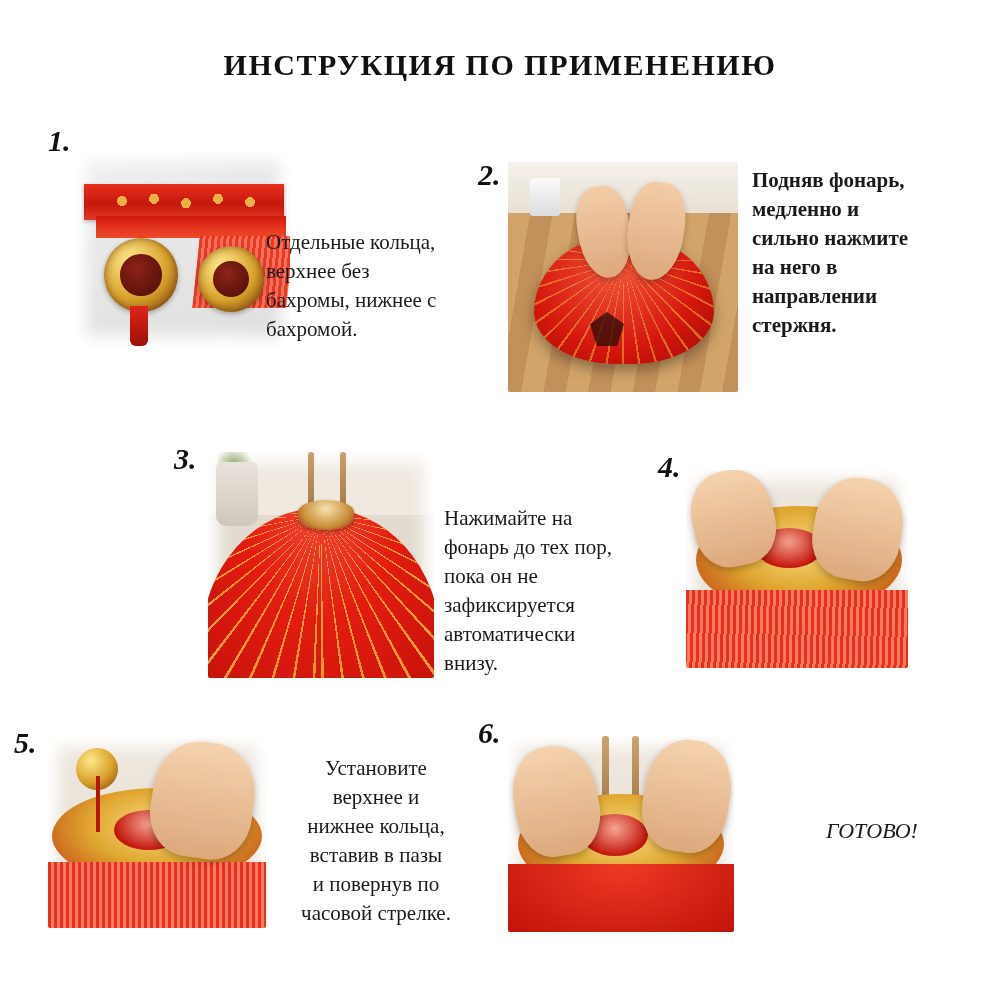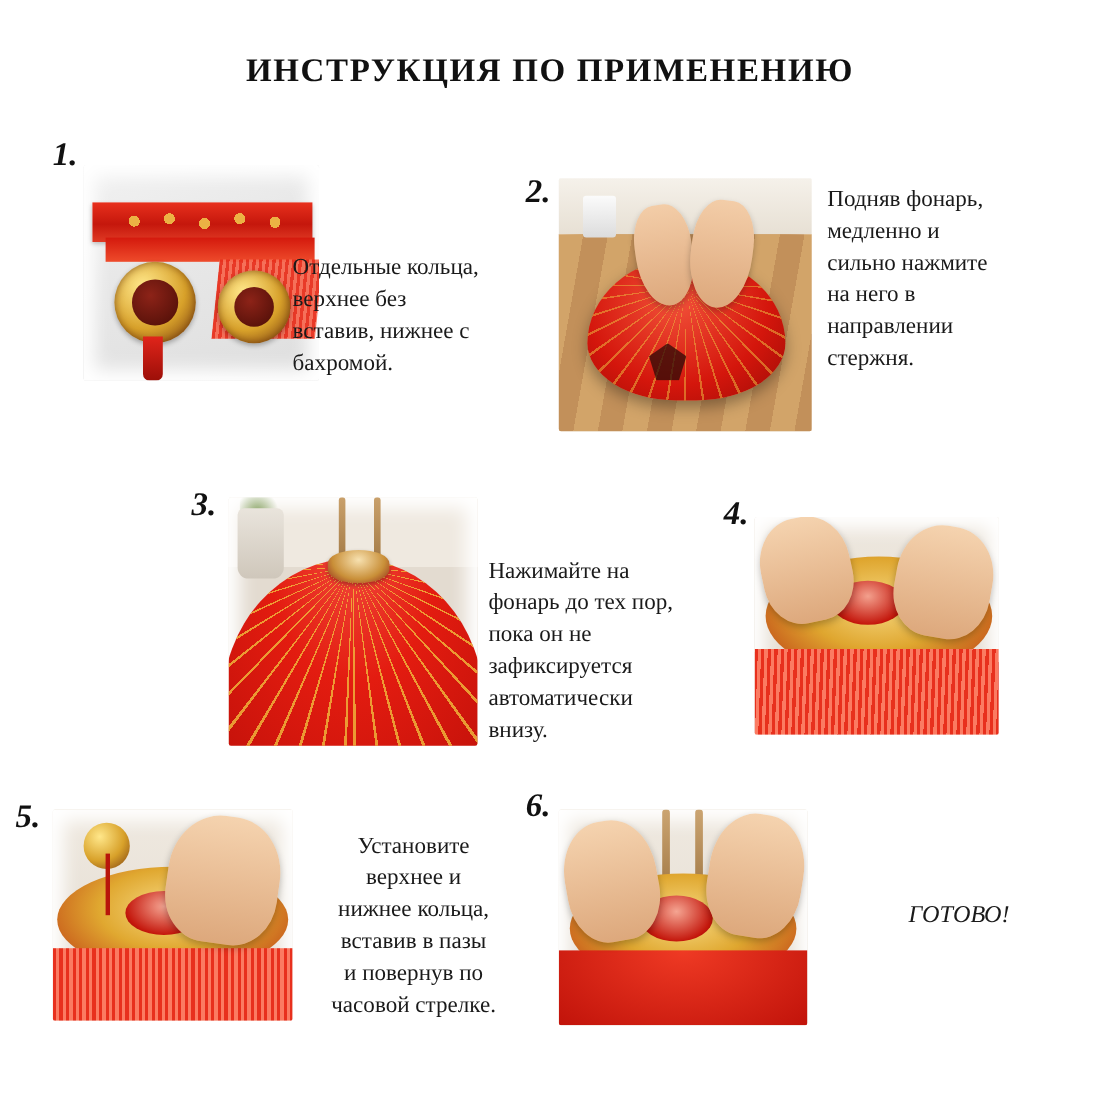--- a/index.html
+++ b/index.html
@@ -255,34 +255,34 @@
   <div class="band"></div>
   <div class="gold-dots"></div>
   <div class="band2"></div>
   <div class="fringe"></div>
   <div class="ringA"></div>
   <div class="ringB"></div>
   <div class="tassel"></div>
 </div>
 <div class="caption" style="left:266px; top:228px; width:232px; white-space:pre-line;">Отдельные кольца,
 верхнее без
-вставив, нижнее с
+бахромы, нижнее с
 бахромой.</div>
 
 <div class="step-num" style="left:478px; top:158px;">2.</div>
 <div class="photo blur-edge" id="photo2">
   <div class="wall"></div>
   <div class="floor"></div>
   <div class="cup"></div>
   <div class="lantern"></div>
   <div class="glyph"></div>
   <div class="hand1"></div>
   <div class="hand2"></div>
 </div>
-<div class="caption" style="left:752px; top:166px; width:226px; white-space:pre-line;">Подняв фонарь,
+<div class="caption" style="left:752px; top:166px; width:226px; white-space:pre-line;font-weight:bold;">Подняв фонарь,
 медленно и
 сильно нажмите
 на него в
 направлении
 стержня.</div>
 
 <div class="step-num" style="left:174px; top:442px;">3.</div>
 <div class="photo blur-edge" id="photo3">
   <div class="plant"></div>
   <div class="vase"></div>

